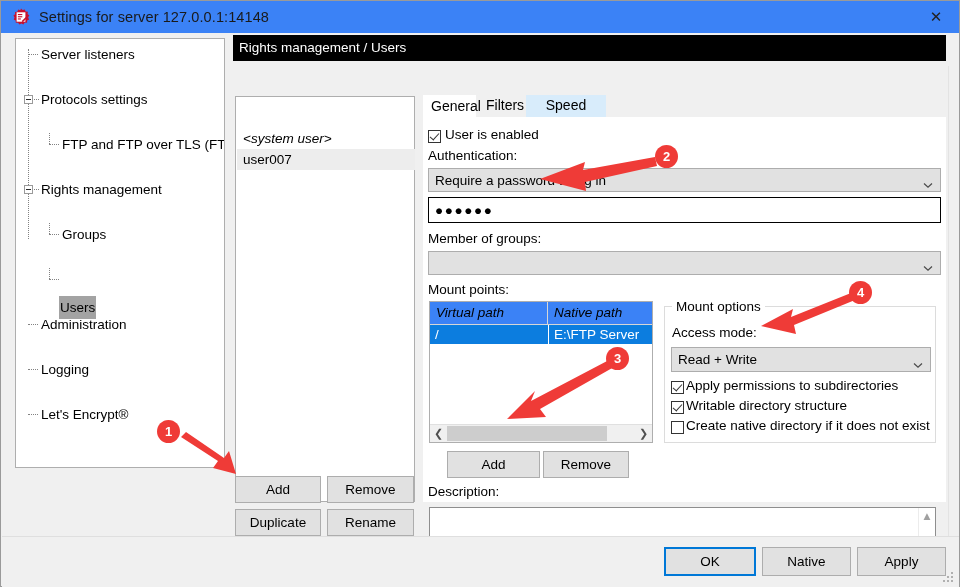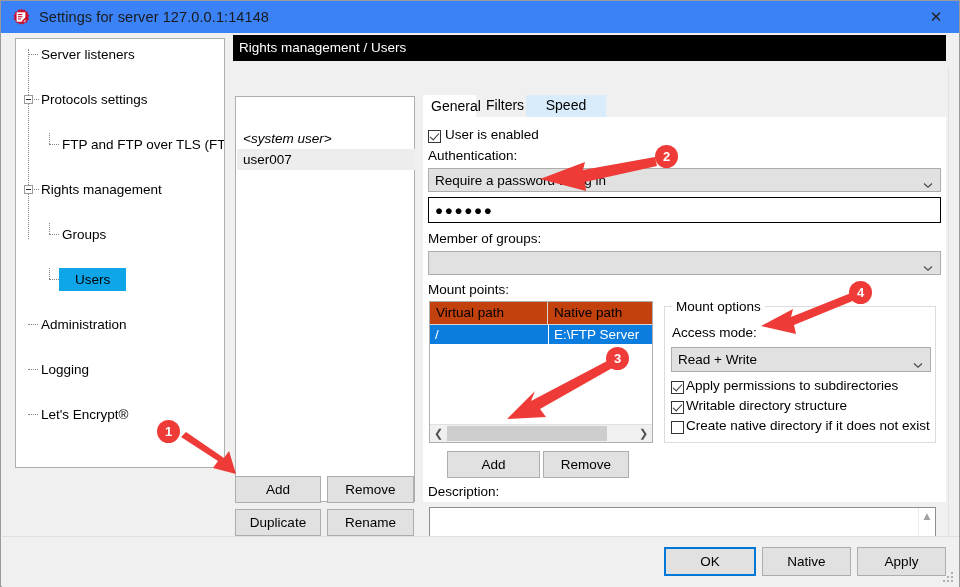--- a/index.html
+++ b/index.html
@@ -65,23 +65,24 @@
   .tree-row {
     position: relative;
     height: 23px; line-height: 23px;
     font-size: 13.5px;
     white-space: nowrap;
     padding-left: 0;
     text-decoration: underline;
   }
   .tree-label { position: absolute; top: 0; }
   .tree-label.sel {
-    background: #0ea5e9;
-    padding: 0 16px;
+    background: #a3a3a3;
+    padding: 0 1px;
     margin-left: -3px;
+    margin-top: 28px;
   }
   .tdot {
     position: absolute;
     border-left: 1px dotted #828282;
   }
   .tdash {
     position: absolute;
     border-top: 1px dotted #828282;
   }
   .texp {
@@ -224,22 +225,23 @@
     position: absolute; left: 427px; top: 268px;
     width: 224px; height: 142px;
     background: #ffffff;
     border: 1px solid #aeaeae;
     box-sizing: border-box;
     overflow: hidden;
   }
   .mphead {
     position: absolute; left: 0; top: 0;
     width: 222px; height: 22px;
-    background: #c2410c;
+    background: #3b82f6;
     border-bottom: 1px solid #d6d6d6;
+    font-style: italic;
   }
   .mphead .c {
     position: absolute; top: 0; height: 22px; line-height: 22px;
     font-size: 13.5px; padding-left: 6px; box-sizing: border-box;
     border-right: 1px solid #d6d6d6;
   }
   .mprow {
     position: absolute; left: 0; top: 23px;
     width: 222px; height: 19px;
     background: #0c7ddf;

